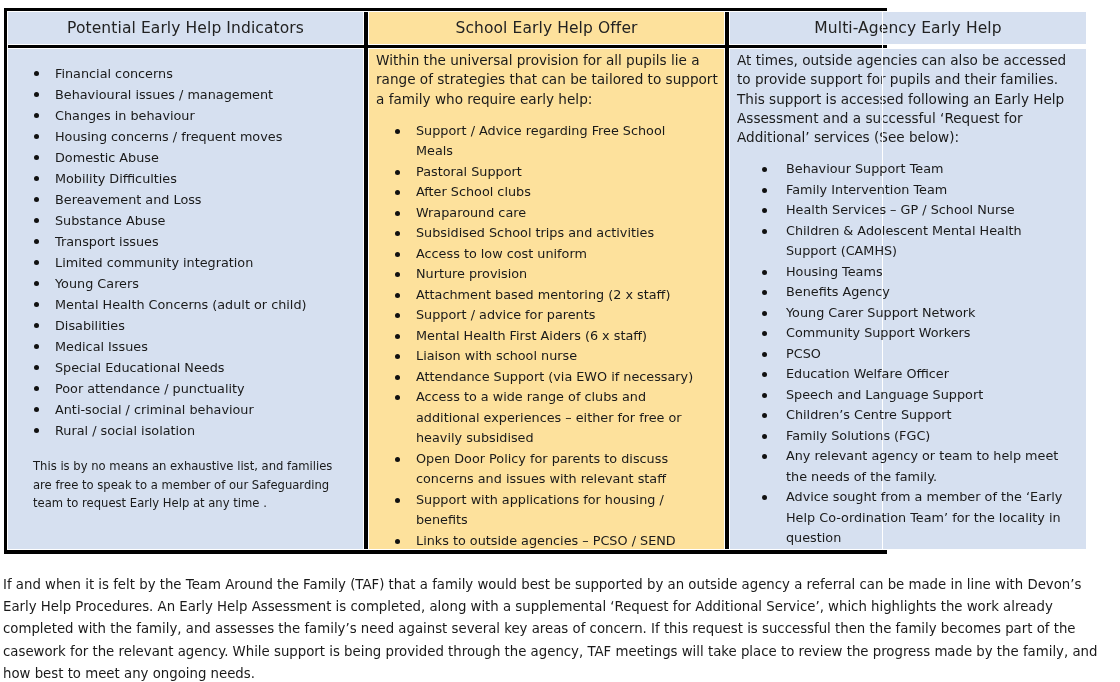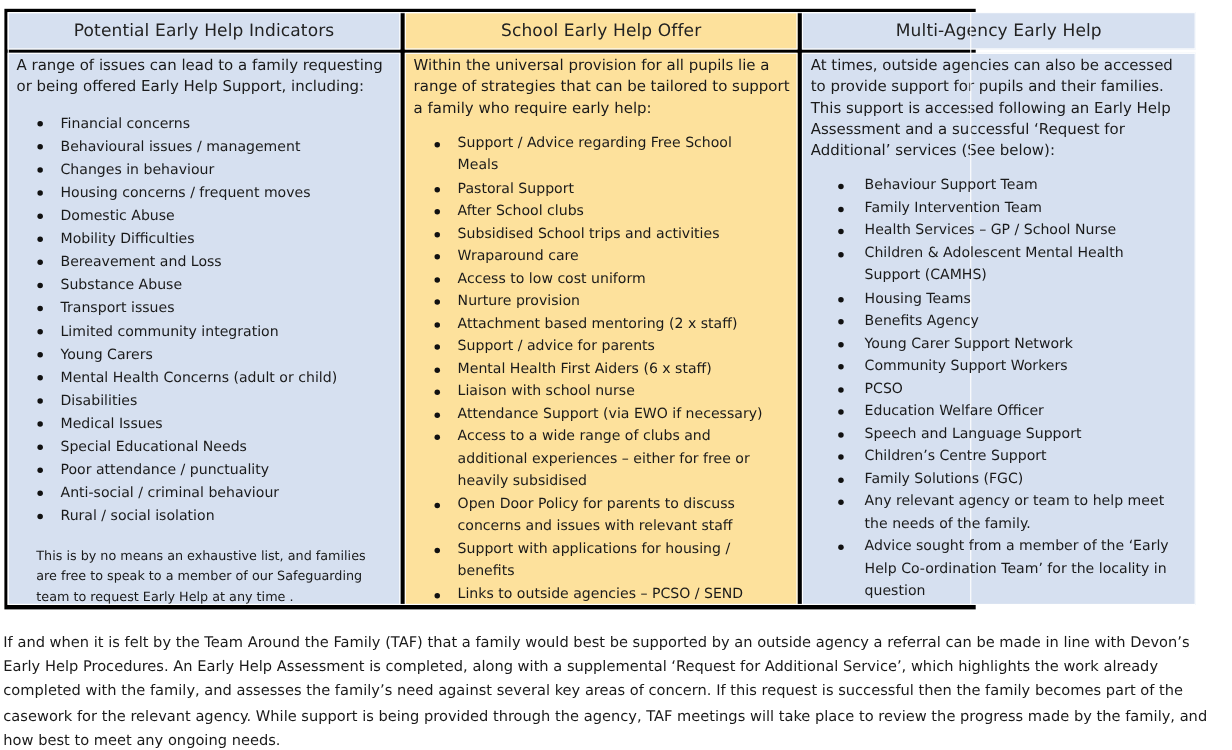--- a/index.html
+++ b/index.html
@@ -115,21 +115,20 @@
       <span>Potential Early Help Indicators</span>
     </div>
     <div class="cell yellow head">
       <span>School Early Help Offer</span>
     </div>
     <div class="cell blue head">
       <span>Multi-Agency Early Help</span>
     </div>
 
     <div class="cell blue body">
-      <p class="intro">A range of issues can lead to a family requesting or being offered Early Help Support, including:</p>
       <ul class="bl">
         <li>Financial concerns</li>
         <li>Behavioural issues / management</li>
         <li>Changes in behaviour</li>
         <li>Housing concerns / frequent moves</li>
         <li>Domestic Abuse</li>
         <li>Mobility Difficulties</li>
         <li>Bereavement and Loss</li>
         <li>Substance Abuse</li>
         <li>Transport issues</li>
@@ -145,22 +144,22 @@
       </ul>
       <p class="note">This is by no means an exhaustive list, and families are free to speak to a member of our Safeguarding team to request Early Help at any time .</p>
     </div>
 
     <div class="cell yellow body">
       <p class="intro">Within the universal provision for all pupils lie a range of strategies that can be tailored to support a family who require early help:</p>
       <ul class="bl wrapitems">
         <li>Support / Advice regarding Free School Meals</li>
         <li>Pastoral Support</li>
         <li>After School clubs</li>
+        <li>Wraparound care</li>
         <li>Subsidised School trips and activities</li>
-        <li>Wraparound care</li>
         <li>Access to low cost uniform</li>
         <li>Nurture provision</li>
         <li>Attachment based mentoring (2 x staff)</li>
         <li>Support / advice for parents</li>
         <li>Mental Health First Aiders (6 x staff)</li>
         <li>Liaison with school nurse</li>
         <li>Attendance Support (via EWO if necessary)</li>
         <li>Access to a wide range of clubs and additional experiences – either for free or heavily subsidised</li>
         <li>Open Door Policy for parents to discuss concerns and issues with relevant staff</li>
         <li>Support with applications for housing / benefits</li>

